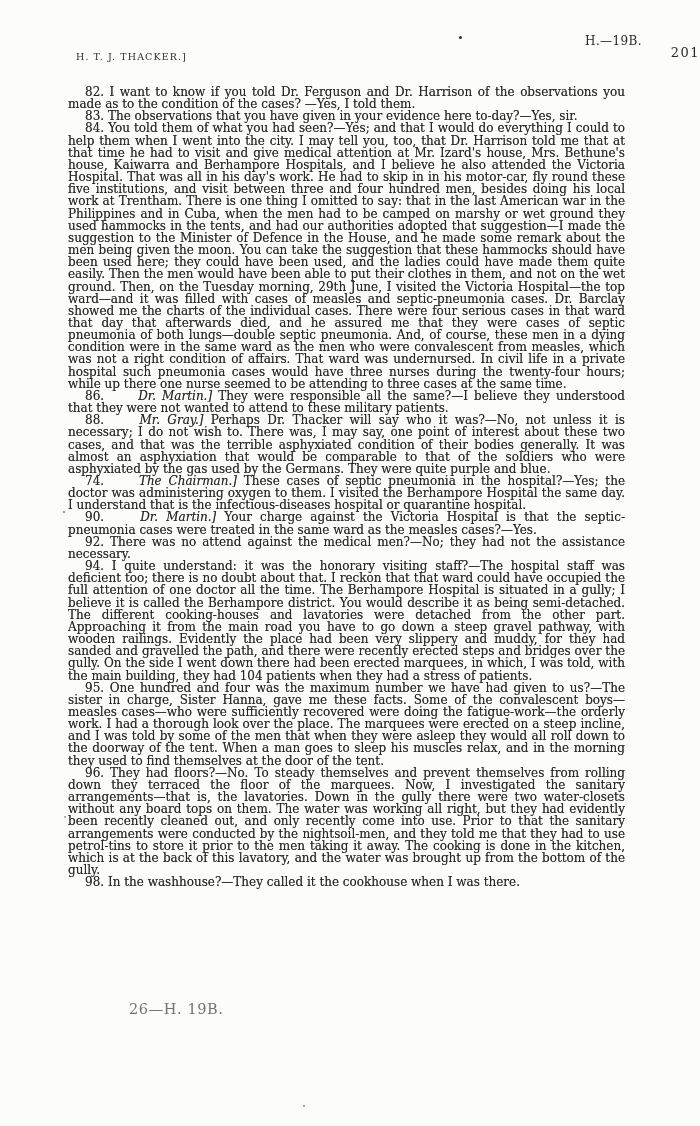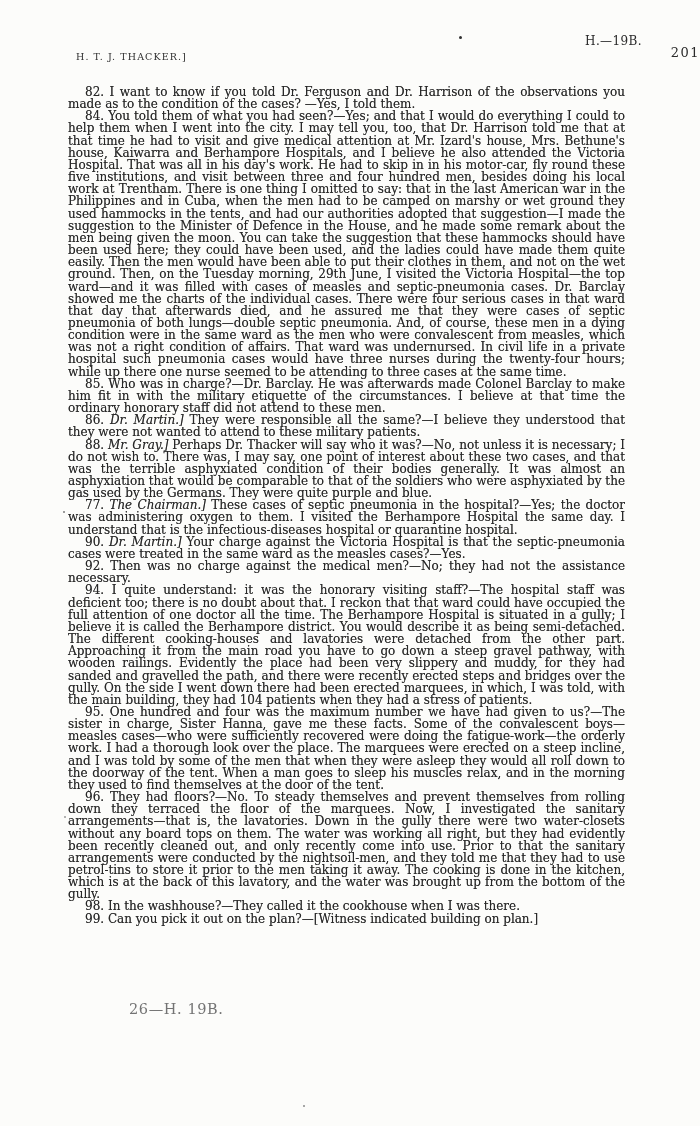--- a/index.html
+++ b/index.html
@@ -31,21 +31,21 @@
     color: #2a2a2a;
   }
   .transcript {
     position: absolute; left: 68px; top: 86px; width: 557px;
     font-size: 12px; line-height: 12.15px;
     text-align: justify; text-justify: inter-word;
     color: #282828;
     text-shadow: 0 0 0.3px rgba(30,30,30,0.55);
   }
   .para { margin: 0; text-indent: 17px; }
-  .speaker { font-style: italic; }
+  .speaker { font-style: italic; margin-left: 28px; }
   .imprint {
     position: absolute; left: 129px; top: 1001px;
     font-size: 14.5px; letter-spacing: 0.6px;
     color: #737373;
   }
   .speck { position: absolute; border-radius: 50%; }
   .speck-1 { left: 459px; top: 36px; width: 3px; height: 3px; background: #2f2f2f; }
   .speck-2 { left: 63px; top: 511px; width: 2px; height: 2px; background: #7d7d7d; }
   .speck-3 { left: 64px; top: 816px; width: 2px; height: 2px; background: #9a9a9a; }
   .speck-4 { left: 303px; top: 1105px; width: 2px; height: 2px; background: #8a8a8a; }
@@ -60,45 +60,44 @@
   <span class="docref">H.—19B.</span>
 
   <span class="speck speck-1"></span>
   <span class="speck speck-2"></span>
   <span class="speck speck-3"></span>
   <span class="speck speck-4"></span>
 
   <main class="transcript" id="transcript">
   <p class="para"><span class="q-num">82. </span><span class="q-text">I want to know if you told Dr. Ferguson and Dr. Harrison of the observations you made as to the condition of the cases? —Yes, I told them.</span></p>
 
+  <p class="para"><span class="q-num">83. </span><span class="q-text">The observations that you have given in your evidence here to-day?—Yes, sir.</span></p>
 
   <p class="para"><span class="q-num">84. </span><span class="q-text">You told them of what you had seen?—Yes; and that I would do everything I could to help them when I went into the city.  I may tell you, too, that Dr. Harrison told me that at that time he had to visit and give medical attention at Mr. Izard's house, Mrs. Bethune's house, Kaiwarra and Berhampore Hospitals, and I believe he also attended the Victoria Hospital. That was all in his day's work.  He had to skip in in his motor-car, fly round these five institutions, and visit between three and four hundred men, besides doing his local work at Trentham. There is one thing I omitted to say: that in the last American war in the Philippines and in Cuba, when the men had to be camped on marshy or wet ground they used hammocks in the tents, and had our authorities adopted that suggestion—I made the suggestion to the Minister of Defence in the House, and he made some remark about the men being given the moon.  You can take the suggestion that these hammocks should have been used here; they could have been used, and the ladies could have made them quite easily.  Then the men would have been able to put their clothes in them, and not on the wet ground.  Then, on the Tuesday morning, 29th June, I visited the Victoria Hospital—the top ward—and it was filled with cases of measles and septic-pneumonia cases.  Dr. Barclay showed me the charts of the individual cases.  There were four serious cases in that ward that day that afterwards died, and he assured me that they were cases of septic pneumonia of both lungs—double septic pneumonia.  And, of course, these men in a dying condition were in the same ward as the men who were convalescent from measles, which was not a right condition of affairs.  That ward was undernursed.  In civil life in a private hospital such pneumonia cases would have three nurses during the twenty-four hours; while up there one nurse seemed to be attending to three cases at the same time.</span></p>
 
-  <p class="para"><span class="q-num">85. </span><span class="q-text">Who was in charge?—Dr. Barclay.  He was afterwards made Colonel Barclay to make him fit in with the military etiquette of the circumstances.  I believe at that time the ordinary honorary staff did not attend to these men.</span></p>
 
   <p class="para"><span class="q-num">86. </span><i class="speaker">Dr. Martin.]</i><span class="q-text"> They were responsible all the same?—I believe they understood that they were not wanted to attend to these military patients.</span></p>
 
 
   <p class="para"><span class="q-num">88. </span><i class="speaker">Mr. Gray.]</i><span class="q-text"> Perhaps Dr. Thacker will say who it was?—No, not unless it is necessary; I do not wish to.  There was, I may say, one point of interest about these two cases, and that was the terrible asphyxiated condition of their bodies generally.  It was almost an asphyxiation that would be comparable to that of the soldiers who were asphyxiated by the gas used by the Germans.  They were quite purple and blue.</span></p>
 
-  <p class="para"><span class="q-num">77. </span><i class="speaker">The Chairman.]</i><span class="q-text"> These cases of septic pneumonia in the hospital?—Yes; the doctor was administering oxygen to them.  I visited the Berhampore Hospital the same day.  I understand that is the infectious-diseases hospital or quarantine hospital.</span></p>
+  <p class="para"><span class="q-num">74. </span><i class="speaker">The Chairman.]</i><span class="q-text"> These cases of septic pneumonia in the hospital?—Yes; the doctor was administering oxygen to them.  I visited the Berhampore Hospital the same day.  I understand that is the infectious-diseases hospital or quarantine hospital.</span></p>
 
   <p class="para"><span class="q-num">90. </span><i class="speaker">Dr. Martin.]</i><span class="q-text"> Your charge against the Victoria Hospital is that the septic-pneumonia cases were treated in the same ward as the measles cases?—Yes.</span></p>
 
 
-  <p class="para"><span class="q-num">92. </span><span class="q-text">Then was no charge against the medical men?—No; they had not the assistance necessary.</span></p>
+  <p class="para"><span class="q-num">92. </span><span class="q-text">There was no attend against the medical men?—No; they had not the assistance necessary.</span></p>
 
 
   <p class="para"><span class="q-num">94. </span><span class="q-text">I quite understand:  it was the honorary visiting staff?—The hospital staff was deficient too; there is no doubt about that.  I reckon that that ward could have occupied the full attention of one doctor all the time.  The Berhampore Hospital is situated in a gully; I believe it is called the Berhampore district.  You would describe it as being semi-detached.  The different cooking-houses and lavatories were detached from the other part.  Approaching it from the main road you have to go down a steep gravel pathway, with wooden railings.  Evidently the place had been very slippery and muddy, for they had sanded and gravelled the path, and there were recently erected steps and bridges over the gully.  On the side I went down there had been erected marquees, in which, I was told, with the main building, they had 104 patients when they had a stress of patients.</span></p>
 
   <p class="para"><span class="q-num">95. </span><span class="q-text">One hundred and four was the maximum number we have had given to us?—The sister in charge, Sister Hanna, gave me these facts.  Some of the convalescent boys—measles cases—who were sufficiently recovered were doing the fatigue-work—the orderly work.  I had a thorough look over the place.  The marquees were erected on a steep incline, and I was told by some of the men that when they were asleep they would all roll down to the doorway of the tent.  When a man goes to sleep his muscles relax, and in the morning they used to find themselves at the door of the tent.</span></p>
 
   <p class="para"><span class="q-num">96. </span><span class="q-text">They had floors?—No.  To steady themselves and prevent themselves from rolling down they terraced the floor of the marquees.  Now, I investigated the sanitary arrangements—that is, the lavatories.  Down in the gully there were two water-closets without any board tops on them.  The water was working all right, but they had evidently been recently cleaned out, and only recently come into use.  Prior to that the sanitary arrangements were conducted by the nightsoil-men, and they told me that they had to use petrol-tins to store it prior to the men taking it away.  The cooking is done in the kitchen, which is at the back of this lavatory, and the water was brought up from the bottom of the gully.</span></p>
 
 
   <p class="para"><span class="q-num">98. </span><span class="q-text">In the washhouse?—They called it the cookhouse when I was there.</span></p>
 
-  <p class="para"><span class="q-num">99. </span><span class="q-text">Can you pick it out on the plan?—[Witness indicated building on plan.]</span></p>
 </main>
 
   <span class="imprint">26—H. 19B.</span>
 
 </div>
 
 </body></html>

